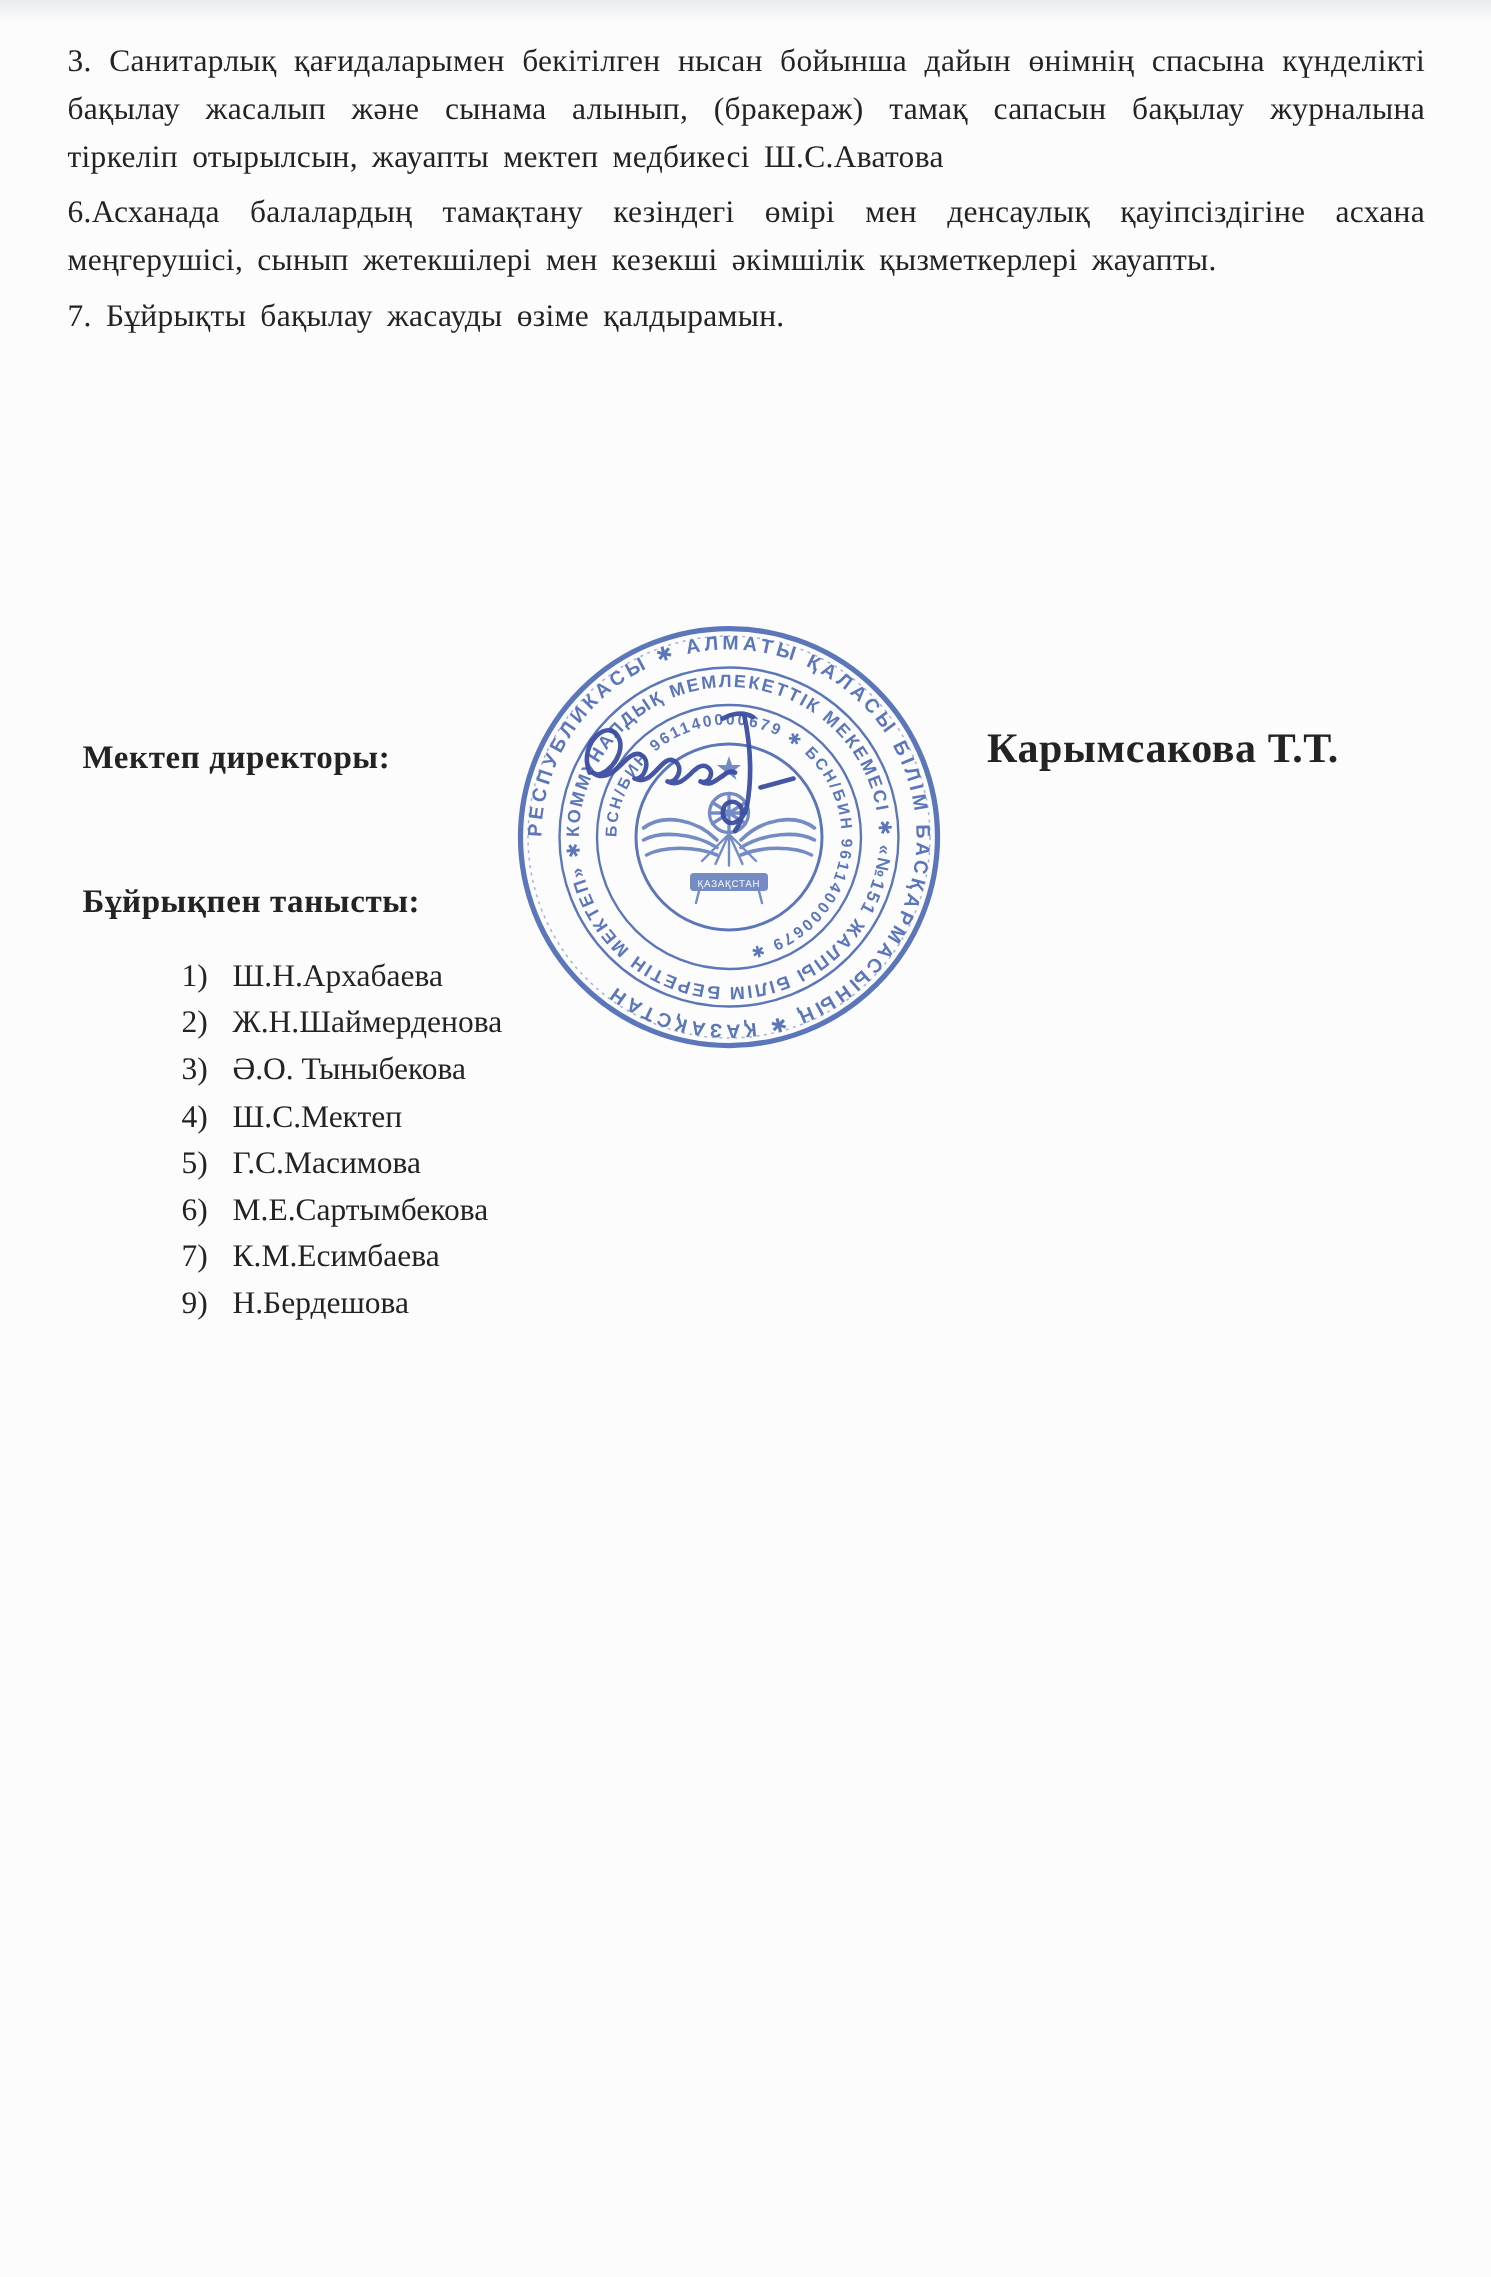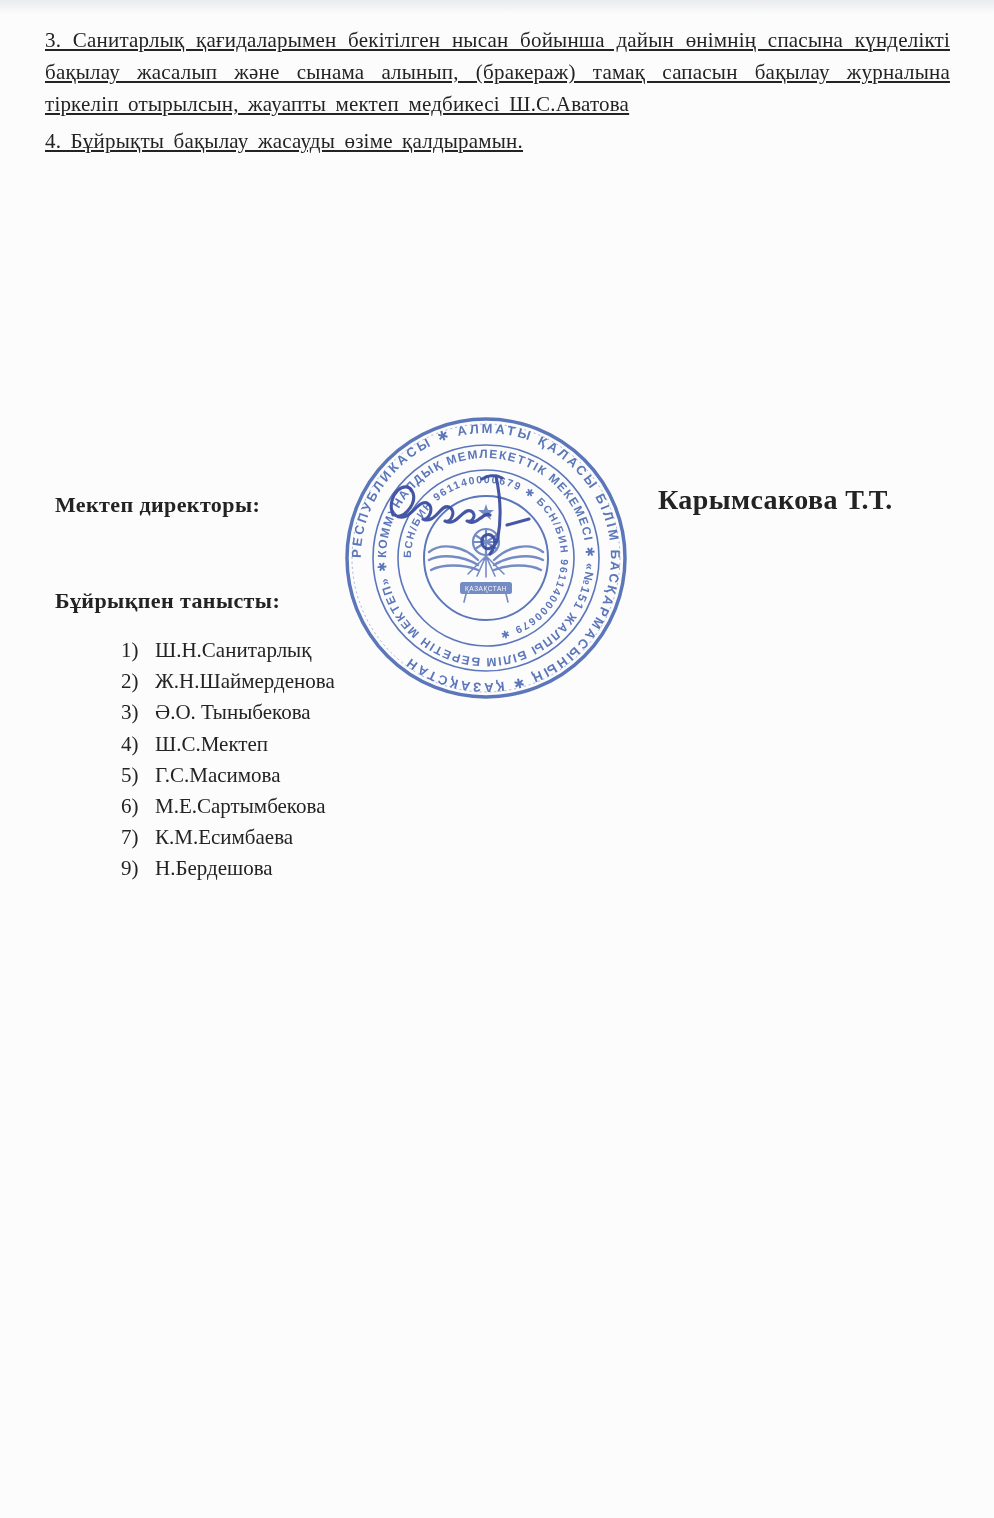--- a/index.html
+++ b/index.html
@@ -22,21 +22,20 @@
     content:"";position:absolute;left:0;top:0;width:100%;height:14px;
     background:linear-gradient(#e9ebee,rgba(255,255,255,0));
     pointer-events:none;
   }
   .body-text{
     position:absolute;left:45px;top:24px;width:905px;
     font-size:21px;line-height:32px;
     text-align:justify;
     word-spacing:4px;
     letter-spacing:.2px;
-    text-decoration:underline;
   }
   .body-text p{margin:0 0 5px 0;}
   .bold{font-weight:bold;}
   .director-label{
     position:absolute;left:55px;top:492px;
     font-size:22px;letter-spacing:.4px;
   }
   .director-name{
     position:absolute;left:658px;top:484px;
     font-size:28px;letter-spacing:.4px;
@@ -62,21 +61,22 @@
     filter:blur(.2px);
   }
 </style>
 </head>
 <body>
 
 <div class="page">
 
   <div class="body-text">
     <p>3. Санитарлық қағидаларымен бекітілген нысан бойынша дайын өнімнің спасына күнделікті бақылау жасалып және сынама алынып, (бракераж) тамақ сапасын бақылау журналына тіркеліп отырылсын, жауапты мектеп медбикесі Ш.С.Аватова</p>
-    <p>4. Бұйрықты бақылау жасауды өзіме қалдырамын.</p>
+    <p>6.Асханада балалардың тамақтану кезіндегі өмірі мен денсаулық қауіпсіздігіне асхана меңгерушісі, сынып жетекшілері мен кезекші әкімшілік қызметкерлері жауапты.</p>
+    <p>7. Бұйрықты бақылау жасауды өзіме қалдырамын.</p>
   </div>
 
   <div class="director-label bold">Мектеп директоры:</div>
   <div class="director-name bold">Карымсакова Т.Т.</div>
   <div class="acquainted-label bold">Бұйрықпен танысты:</div>
 
   <svg class="stamp-svg" width="290" height="290" viewBox="0 0 290 290">
     <defs>
       <path id="arcOuter" d="M 20,145 A 125,125 0 1 1 270,145 A 125,125 0 1 1 20,145" fill="none"></path>
       <path id="arcMiddle" d="M 45,145 A 100,100 0 1 1 245,145 A 100,100 0 1 1 45,145" fill="none"></path>
@@ -128,21 +128,21 @@
                C74,64 80,44 88,48 C94,51 90,60 84,58 C94,64 100,48 107,52"></path>
       <path d="M99,16 C104,13 112,11 119,15"></path>
       <path d="M113,13 C117,32 119,52 115,74 C113,86 101,90 99,80 C98,71 107,69 111,75 C113,79 111,86 107,91"></path>
       <path d="M124,62 L146,56"></path>
     </g>
   </svg>
 
   <div class="names">
     <div class="name-row">
       <span class="num">1)</span>
-      <span class="nm">Ш.Н.Санитарлық</span>
+      <span class="nm">Ш.Н.Архабаева</span>
     </div>
     <div class="name-row">
       <span class="num">2)</span>
       <span class="nm">Ж.Н.Шаймерденова</span>
     </div>
     <div class="name-row">
       <span class="num">3)</span>
       <span class="nm">Ә.О. Тыныбекова</span>
     </div>
     <div class="name-row">

